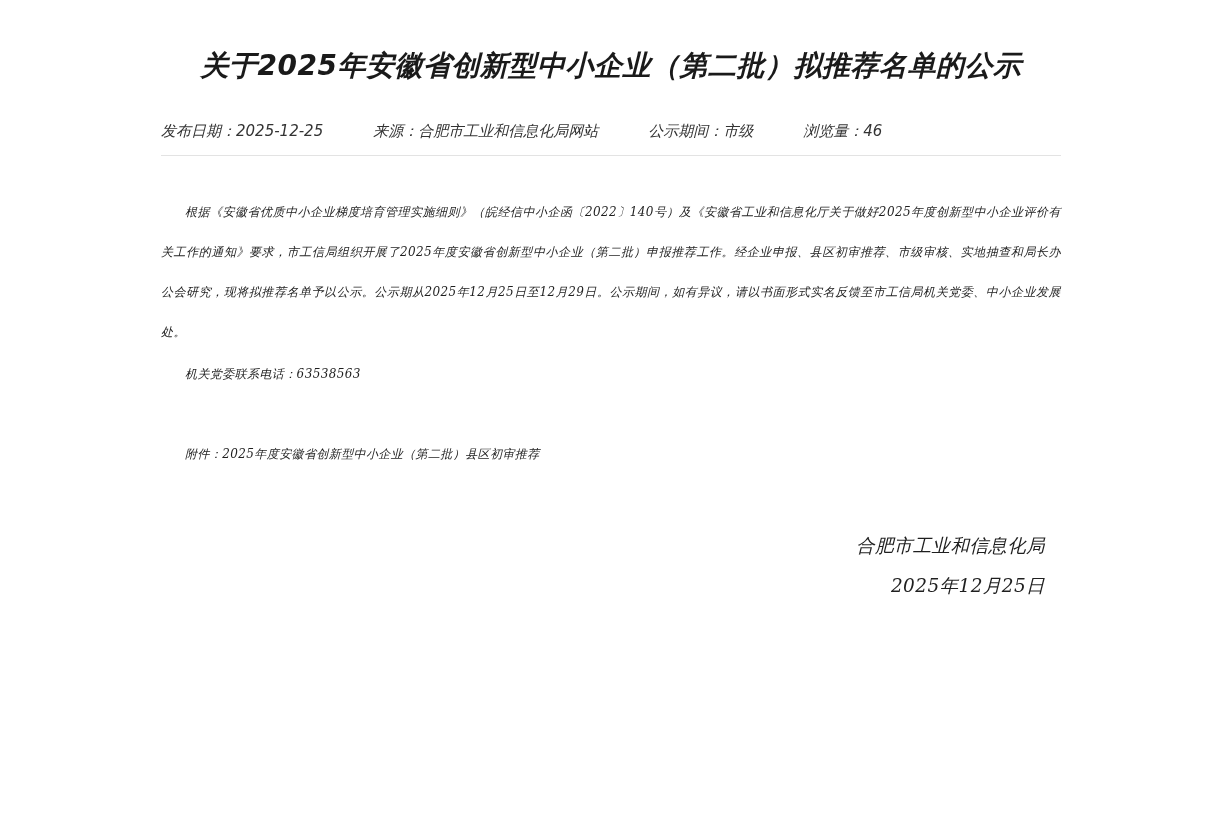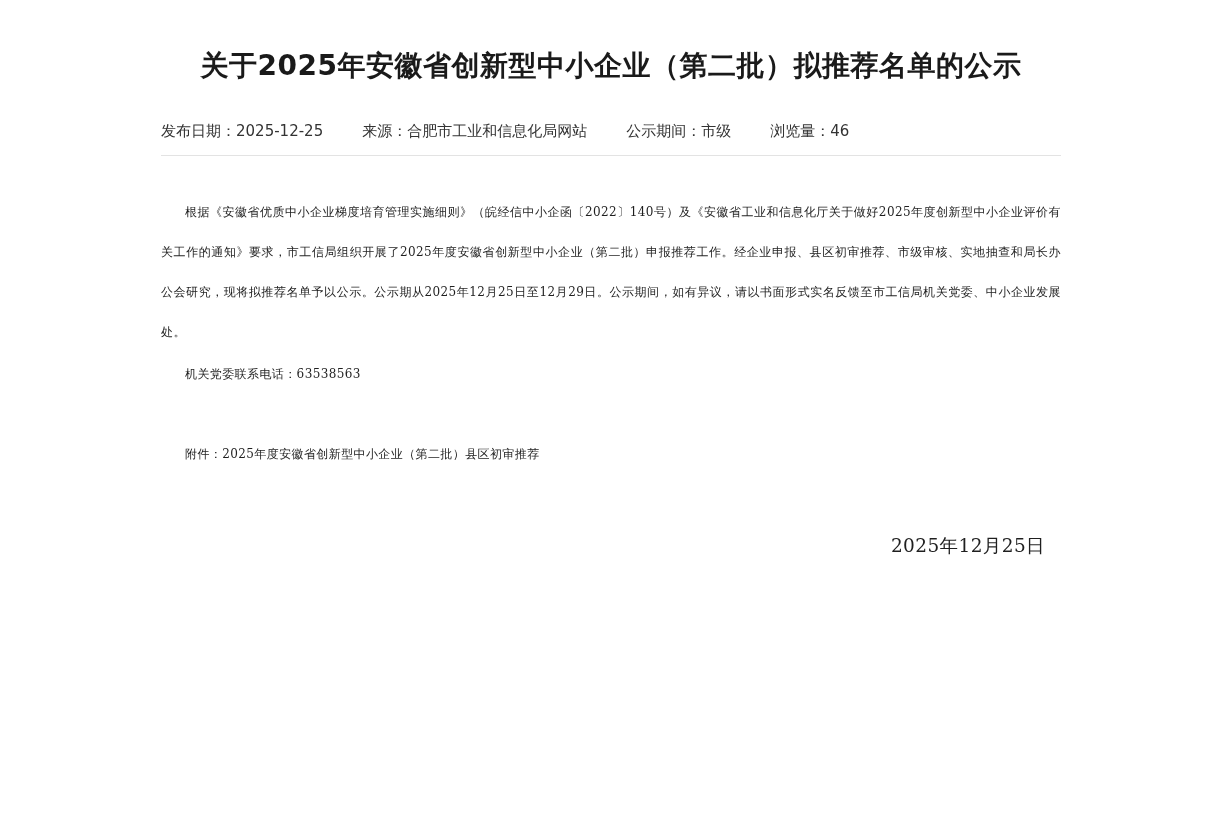--- a/index.html
+++ b/index.html
@@ -12,20 +12,21 @@
     height: 817px;
     font-family: "Liberation Sans", sans-serif;
     color: #222222;
     overflow: hidden;
   }
   .page {
     width: 1222px;
     height: 619px;
     box-sizing: border-box;
     position: relative;
+    font-style: italic;
   }
   .doc-wrap {
     width: 900px;
     margin: 0 auto;
     padding-top: 44px;
   }
   .doc-title {
     font-family: "DejaVu Sans", "Liberation Sans", sans-serif;
     font-size: 28px;
     font-weight: bold;
@@ -37,21 +38,21 @@
     margin: 0;
   }
   .meta-row {
     margin-top: 34px;
     padding-bottom: 14px;
     border-bottom: 1px solid #e3e3e3;
     font-size: 15px;
     color: #333333;
     display: flex;
     align-items: center;
-    gap: 3px;
+    gap: 14px;
     white-space: nowrap;
   }
   .meta-item {
     margin-right: 36px;
     font-family: "DejaVu Sans", "Liberation Sans", sans-serif;
   }
   .meta-item:last-child { margin-right: 12px; }
   .meta-label { color: #333333; }
   .meta-value { color: #333333; }
 
@@ -110,17 +111,18 @@
       </span>
     </div>
 
     <div class="body-text">
       <p class="para">根据《安徽省优质中小企业梯度培育管理实施细则》（皖经信中小企函〔2022〕140号）及《安徽省工业和信息化厅关于做好2025年度创新型中小企业评价有关工作的通知》要求，市工信局组织开展了2025年度安徽省创新型中小企业（第二批）申报推荐工作。经企业申报、县区初审推荐、市级审核、实地抽查和局长办公会研究，现将拟推荐名单予以公示。公示期从2025年12月25日至12月29日。公示期间，如有异议，请以书面形式实名反馈至市工信局机关党委、中小企业发展处。</p>
       <p class="para tight">机关党委联系电话：63538563</p>
       <p class="para spaced">附件：2025年度安徽省创新型中小企业（第二批）县区初审推荐</p>
     </div>
 
     <div class="sign-block">
+      <span class="sign-line">合肥市工业和信息化局</span>
       <span class="sign-line date">2025年12月25日</span>
     </div>
 
   </div>
 </div>
 
 </body></html>

